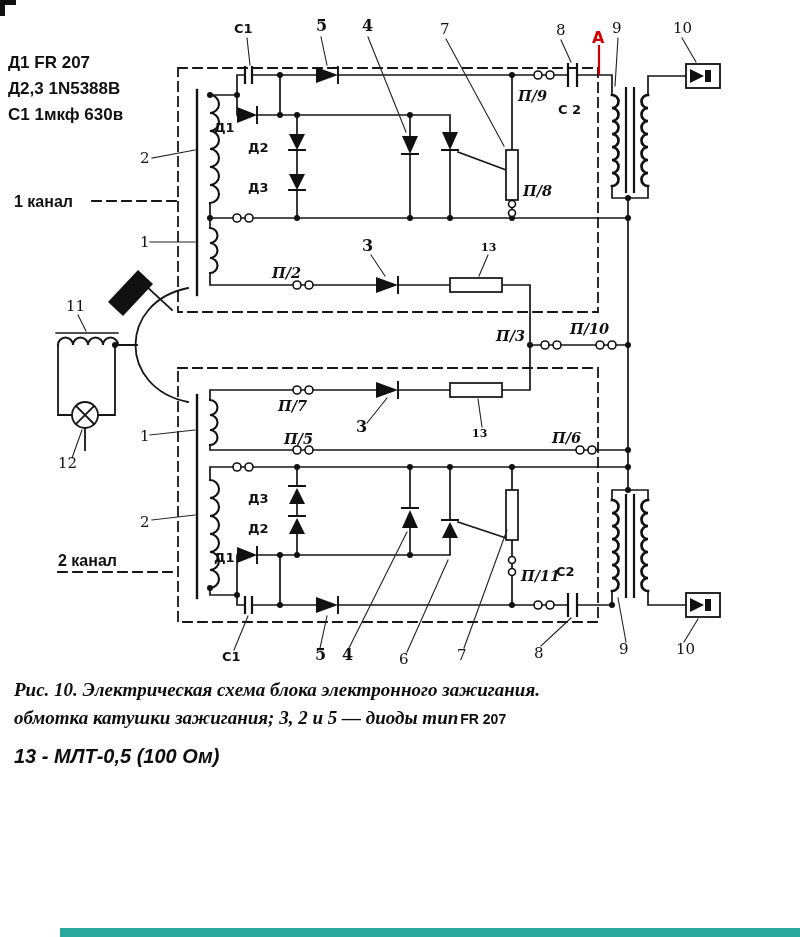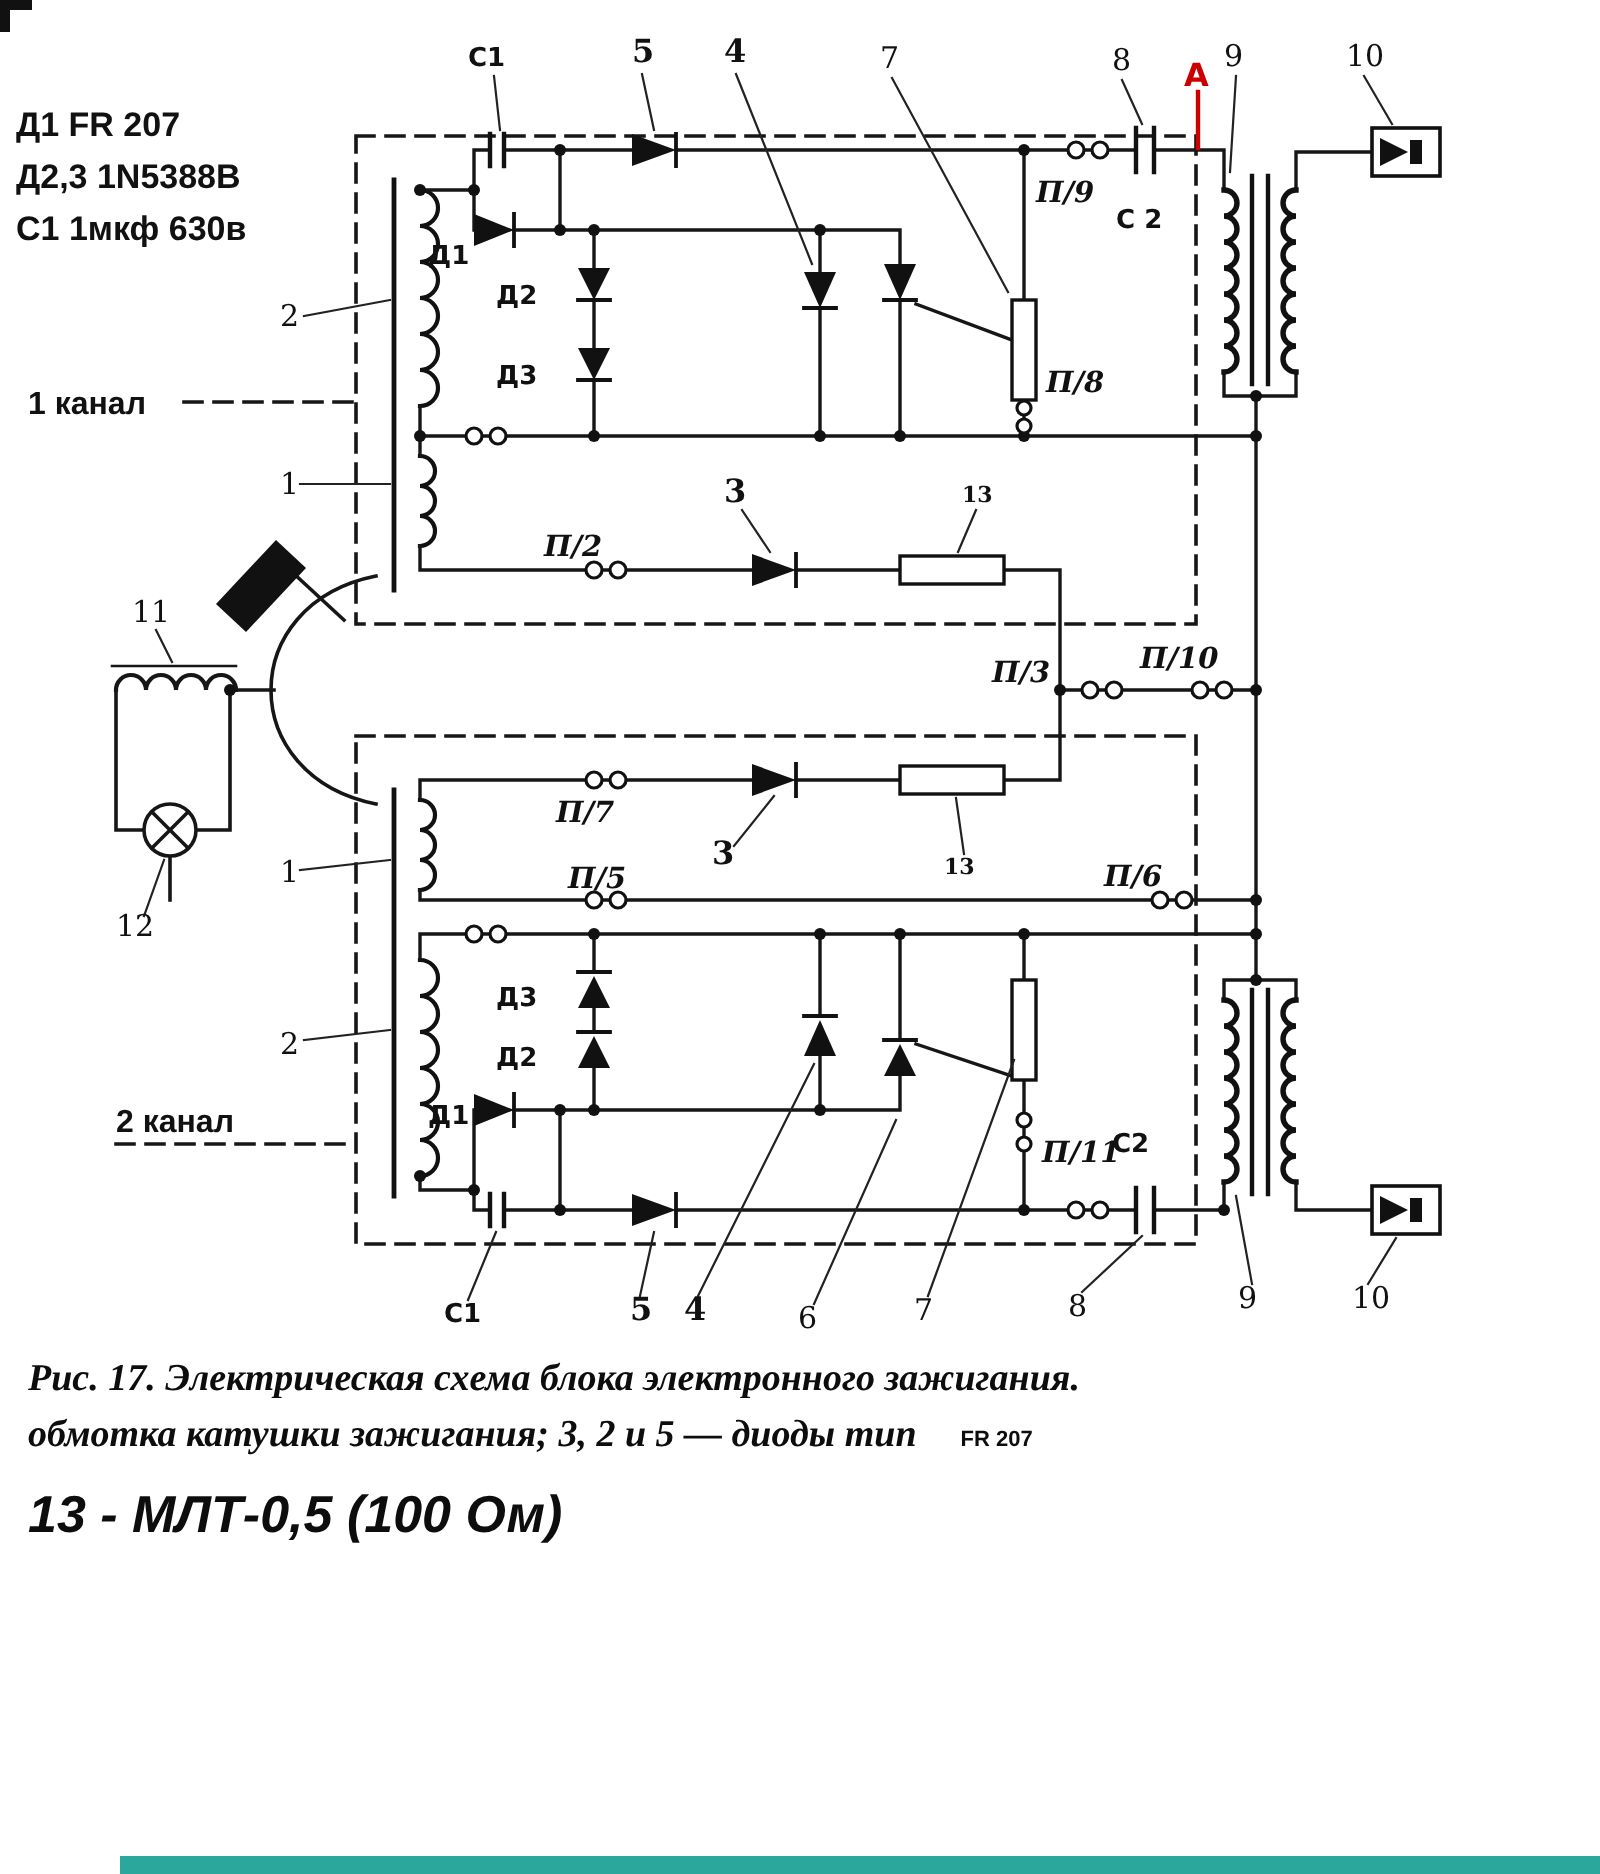--- a/index.html
+++ b/index.html
@@ -11,26 +11,26 @@
   .num{font-family:"DejaVu Serif",serif;font-size:15px;}
   .numb{font-family:"DejaVu Serif",serif;font-weight:bold;font-size:16px;}
   .sm{font-family:"DejaVu Serif",serif;font-weight:bold;font-size:11px;}
   .pin{font-family:"DejaVu Serif",serif;font-style:italic;font-weight:bold;font-size:14.5px;}
   .dl{font-family:"DejaVu Sans",sans-serif;font-weight:bold;font-size:13px;}
   .red{fill:#cc0000;font-family:"DejaVu Sans",sans-serif;font-weight:bold;font-size:16px;}
   .caption{position:absolute;left:14px;top:676px;width:780px;color:#0d0d0d;}
   .caption p{margin:0;line-height:28px;font-size:19px;font-weight:bold;font-style:italic;
              font-family:"Liberation Serif",serif;white-space:nowrap;}
   .caption .ins{font-family:"Liberation Sans",sans-serif;font-style:normal;font-weight:bold;
-                font-size:11px;margin:0 22px;}
+                font-size:14px;margin:0 2px;}
   .caption .gapr{margin-right:20px;}
   .caption .gapl{margin-left:14px;}
   .caption p.l5{margin-top:4px;}
   .caption p.l7{margin-top:9px;font-family:"Liberation Sans",sans-serif;font-style:italic;
-                font-size:26px;}
+                font-size:20px;}
   .strip{position:absolute;left:60px;right:0;bottom:0;height:9px;background:#2ba79b;}
 </style>
 </head>
 <body>
 
 <div class="page">
 
 <svg width="800" height="672" viewBox="0 0 800 672" stroke-linecap="square">
 
   <path d="M0,0 H16 V5 H5 V16 H0 Z" fill="#111"></path>
@@ -250,20 +250,20 @@
     <text class="num" x="399" y="664">6</text>
     <text class="num" x="457" y="660">7</text>
     <text class="num" x="534" y="658">8</text>
     <text class="num" x="619" y="654">9</text>
     <text class="num" x="676" y="654">10</text>
   </g>
 </svg>
 
 
 <div class="caption">
-  <p><span>Рис. 17. Электрическая схема блока электронного зажигания.</span></p>
+  <p><span>Рис. 10. Электрическая схема блока электронного зажигания.</span></p>
   <p><span>обмотка катушки зажигания; 3, 2 и 5 — диоды тип</span><span class="ins">FR 207</span></p>
   <p class="l7"><span>13 - МЛТ-0,5  (100 Ом)</span></p>
 </div>
 
 <div class="strip"></div>
 
 </div>
 
 </body></html>

